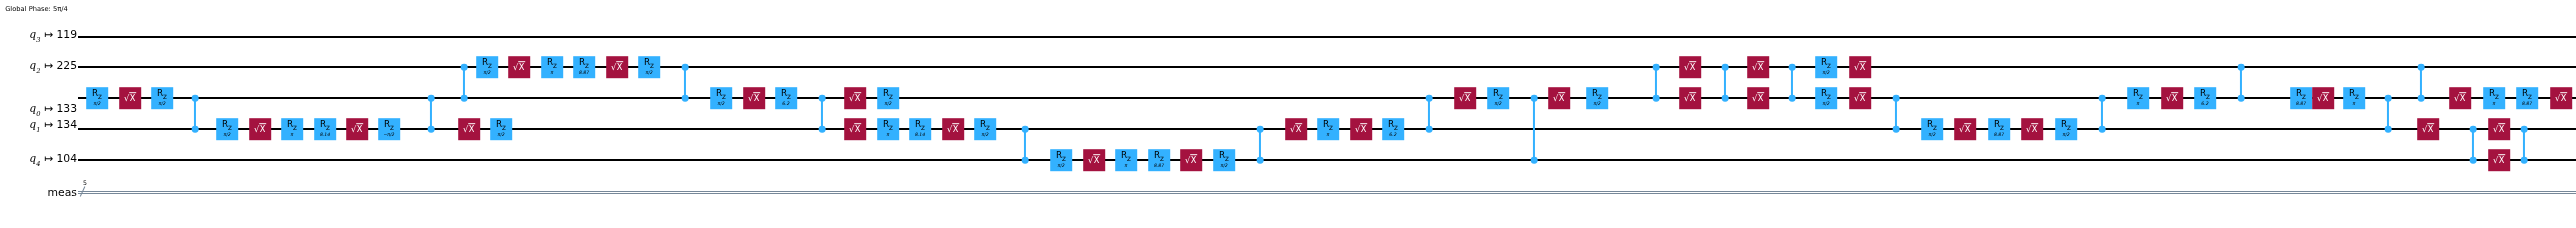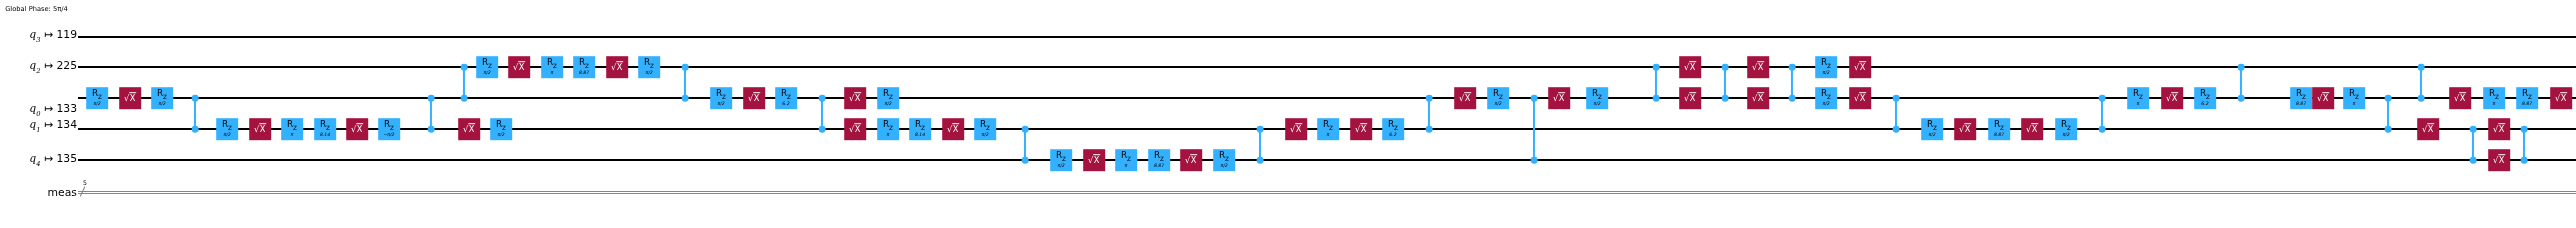--- a/index.html
+++ b/index.html
@@ -41,21 +41,21 @@
 
 <div id="canvas">
 
   <div id="global-phase">Global Phase: 5π/4</div>
 
   <div class="label-col">
       <div class="wire-label" style="top: 36px; width: 75px;"><span class="q">q<sub>3</sub></span> <span class="map">↦</span> <span class="map">119</span></div>
       <div class="wire-label" style="top: 67px; width: 75px;"><span class="q">q<sub>2</sub></span> <span class="map">↦</span> <span class="map">225</span></div>
       <div class="wire-label" style="top: 82px; width: 75px; margin-top: 28px;"><span class="q">q<sub>0</sub></span> <span class="map">↦</span> <span class="map">133</span></div>
       <div class="wire-label" style="top: 126px; width: 75px;"><span class="q">q<sub>1</sub></span> <span class="map">↦</span> <span class="map">134</span></div>
-      <div class="wire-label" style="top: 160px; width: 75px;"><span class="q">q<sub>4</sub></span> <span class="map">↦</span> <span class="map">135</span></div>
+      <div class="wire-label" style="top: 160px; width: 75px;"><span class="q">q<sub>4</sub></span> <span class="map">↦</span> <span class="map">104</span></div>
       <div class="wire-label" style="top: 192px; width: 75px;"><span class="map">meas</span></div>
     </div>
 
 <div class="wire" style="top: 36px; width: 3995px;"></div>
     <div class="wire" style="top: 66px; width: 3995px;"></div>
     <div class="wire" style="top: 97px; width: 3995px;"></div>
     <div class="wire" style="top: 128px; width: 3995px;"></div>
     <div class="wire" style="top: 159px; width: 3995px;"></div>
     <div class="cwire" style="top: 191px; width: 3995px;"></div>
     <div class="cwire-slash" style="left: 82px; top: 186px;"></div>

